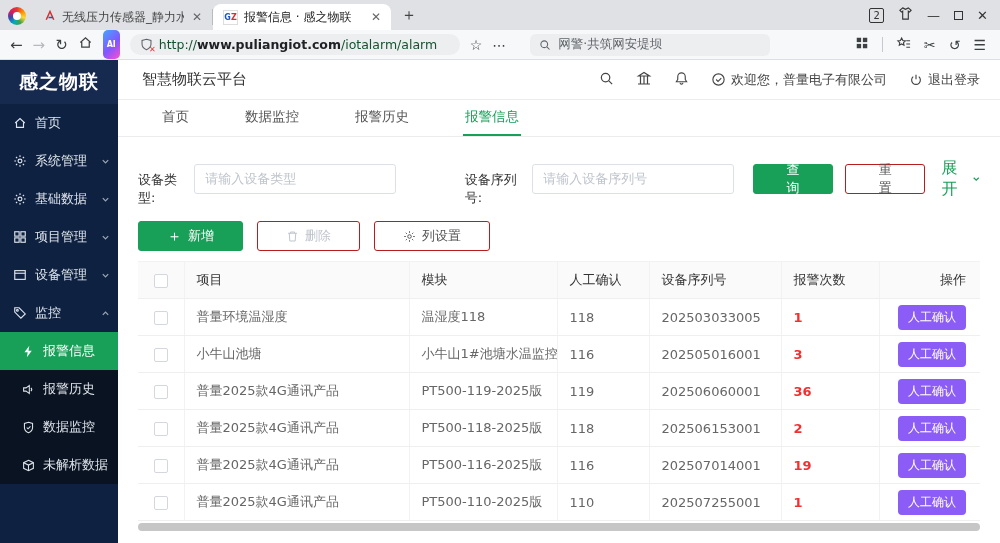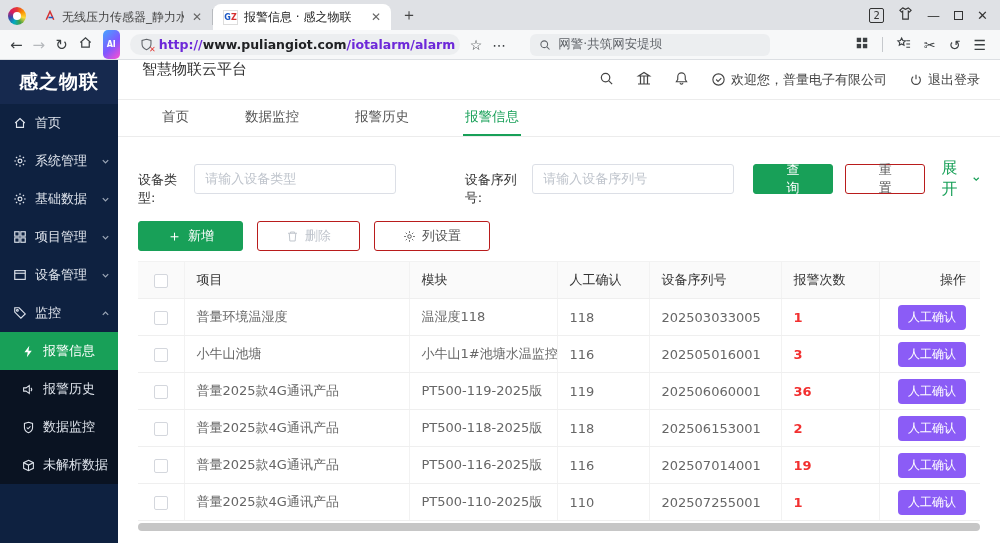--- a/index.html
+++ b/index.html
@@ -28,41 +28,41 @@
 
   
   .toolbar { height:30px; background:#f7f8f9; border-bottom:1px solid #dcdfe3; display:flex; align-items:center; gap:10px; padding:0 10px; flex-shrink:0; }
   .navglyph { font-size:15px; color:#3c4043; }
   .navglyph.disabled { color:#b6b9bd; }
   .home-icn,.ai-badge { flex-shrink:0; }
   .ai-badge { width:17px; height:29px; border-radius:5px; background:linear-gradient(135deg,#46a6ff,#8156ff 55%,#ff4fd0); color:#fff; font-size:8px; font-weight:bold; display:flex; align-items:center; justify-content:center; }
   .addressbar { width:330px; height:21px; background:#eceef0; border-radius:11px; display:flex; align-items:center; gap:6px; padding:0 10px; font-size:12.5px; }
   .shield-wrap { position:relative; display:flex; }
   .shield-x { position:absolute; right:-3px; bottom:-3px; color:#e53935; font-size:8px; font-weight:bold; }
-  .url-scheme,.url-path { color:#6d28d9;font-weight:bold; }
+  .url-scheme,.url-path { color:#14532d; }
   .url-host { color:#202124; font-weight:bold; }
   .tb-icon { color:#3c4043; font-size:14px; }
   .searchbox { width:240px; height:22px; background:#eceef0; border-radius:6px; display:flex; align-items:center; gap:7px; padding:0 9px; color:#5f6368; font-size:12.5px; margin-left:14px; }
   .toolbar-right { margin-left:auto; display:flex; align-items:center; gap:13px; padding-right:4px; }
   .vdiv { width:1px; height:15px; background:#c6c9cd; }
 
   
   .app { flex:1; display:flex; min-height:0; }
   .sidebar { width:118px; background:#0e2140; color:#dfe4ec; flex-shrink:0; display:flex; flex-direction:column; }
   .logo { height:44px; background:#16294e; color:#fff; font-size:19px; font-weight:bold; display:flex; align-items:center; justify-content:center; letter-spacing:1px; }
   .menu-item { height:38px; display:flex; align-items:center; gap:8px; padding:0 8px 0 13px; font-size:13px; cursor:default; }
   .menu-item svg { flex-shrink:0; }
   .menu-item .lbl { flex:1; }
   .chev { color:#9aa5b5; display:flex; }
   .submenu { background:#0a1322; }
   .submenu .menu-item { padding-left:22px; }
   .submenu .menu-item.active { background:#18a058; color:#fff; }
 
   .content { flex:1; display:flex; flex-direction:column; min-width:0; background:#fff; }
-  .topbar { height:40px; border-bottom:1px solid #ececec; display:flex; padding:0 20px 0 24px; flex-shrink:0; }
+  .topbar { height:40px; border-bottom:1px solid #ececec; display:flex; align-items:center; padding:0 20px 0 24px; flex-shrink:0; }
   .page-title { font-size:15px; color:#333; }
   .topbar-right { margin-left:auto; display:flex; align-items:center; gap:22px; color:#444; font-size:13px; }
   .topbar-right .grp { display:flex; align-items:center; gap:5px; }
 
   .navtabs { height:37px; border-bottom:1px solid #ececec; display:flex; align-items:stretch; gap:52px; padding-left:42px; flex-shrink:0; }
   .navtab { display:flex; align-items:center; font-size:13.5px; color:#555; border-bottom:2px solid transparent; padding:0 2px; }
   .navtab.active { color:#18a058; border-bottom-color:#18a058; }
 
   .panel { flex:1; padding:14px 20px 0 20px; display:flex; flex-direction:column; min-height:0; }
   .filter-row { display:flex; align-items:center; flex-shrink:0; }

